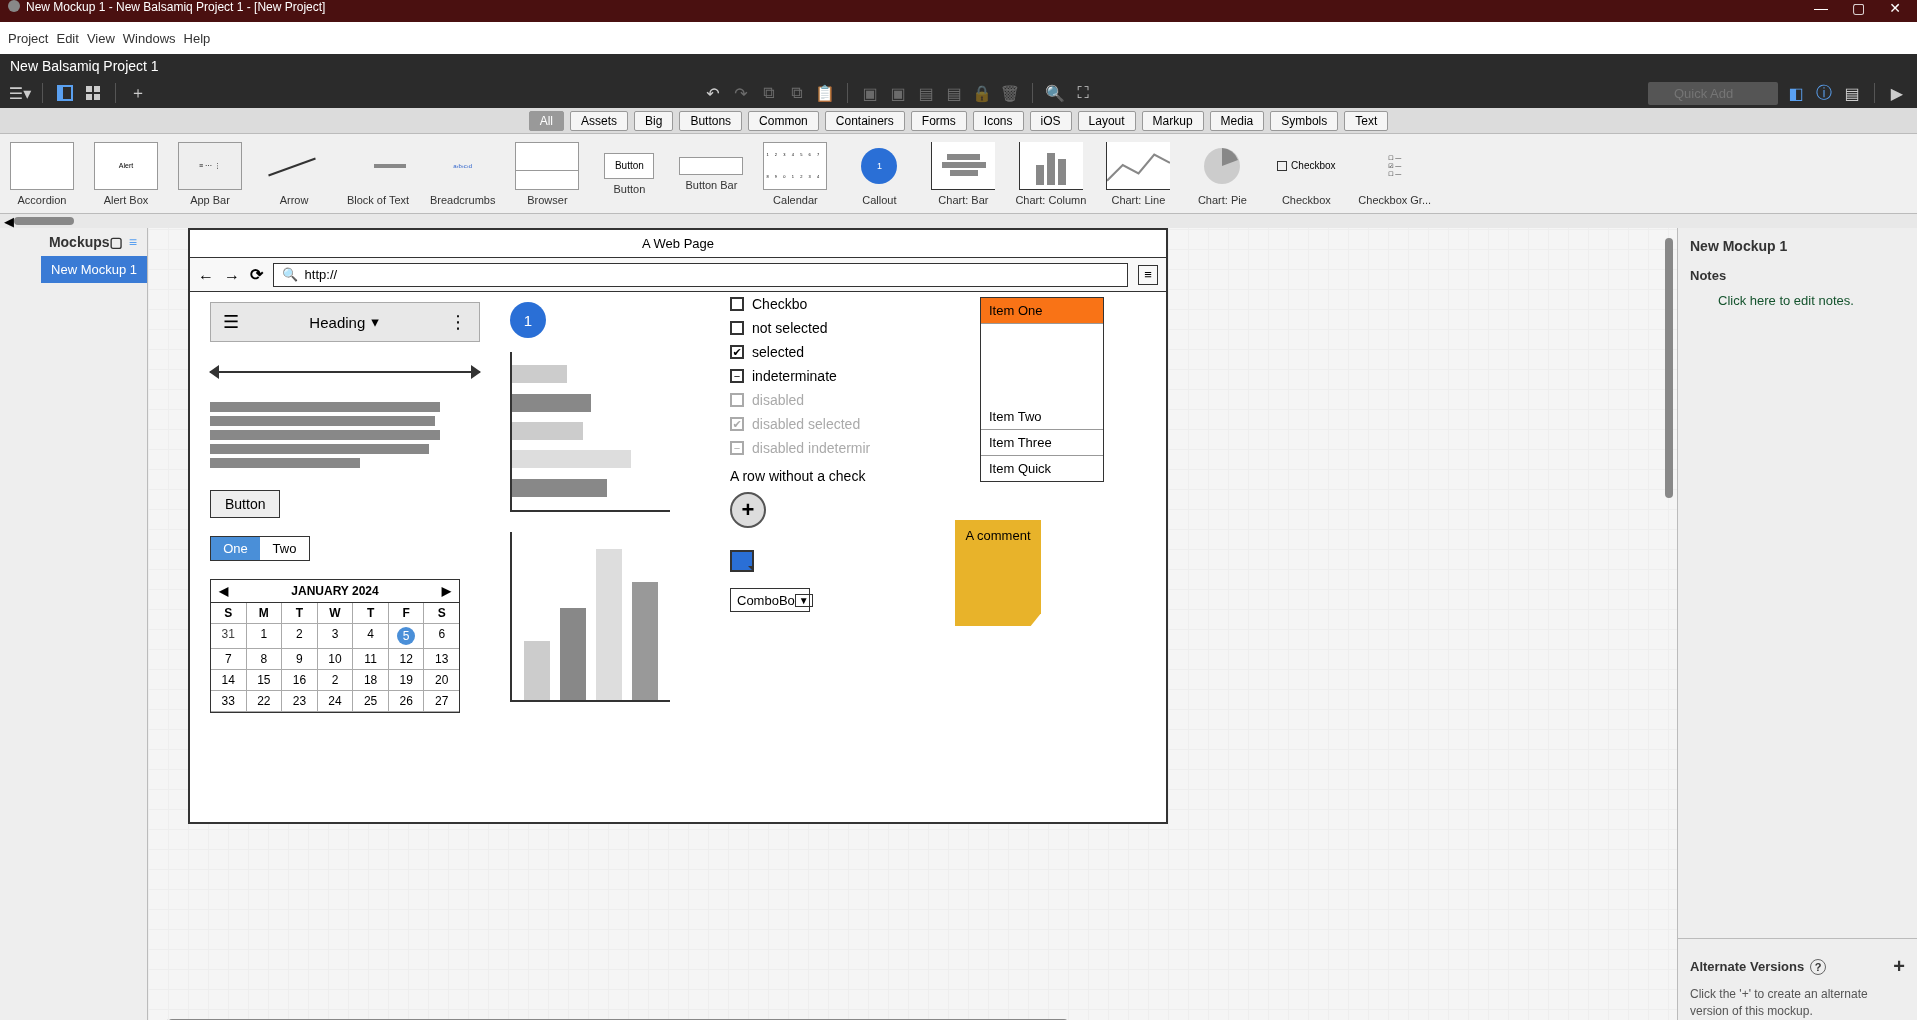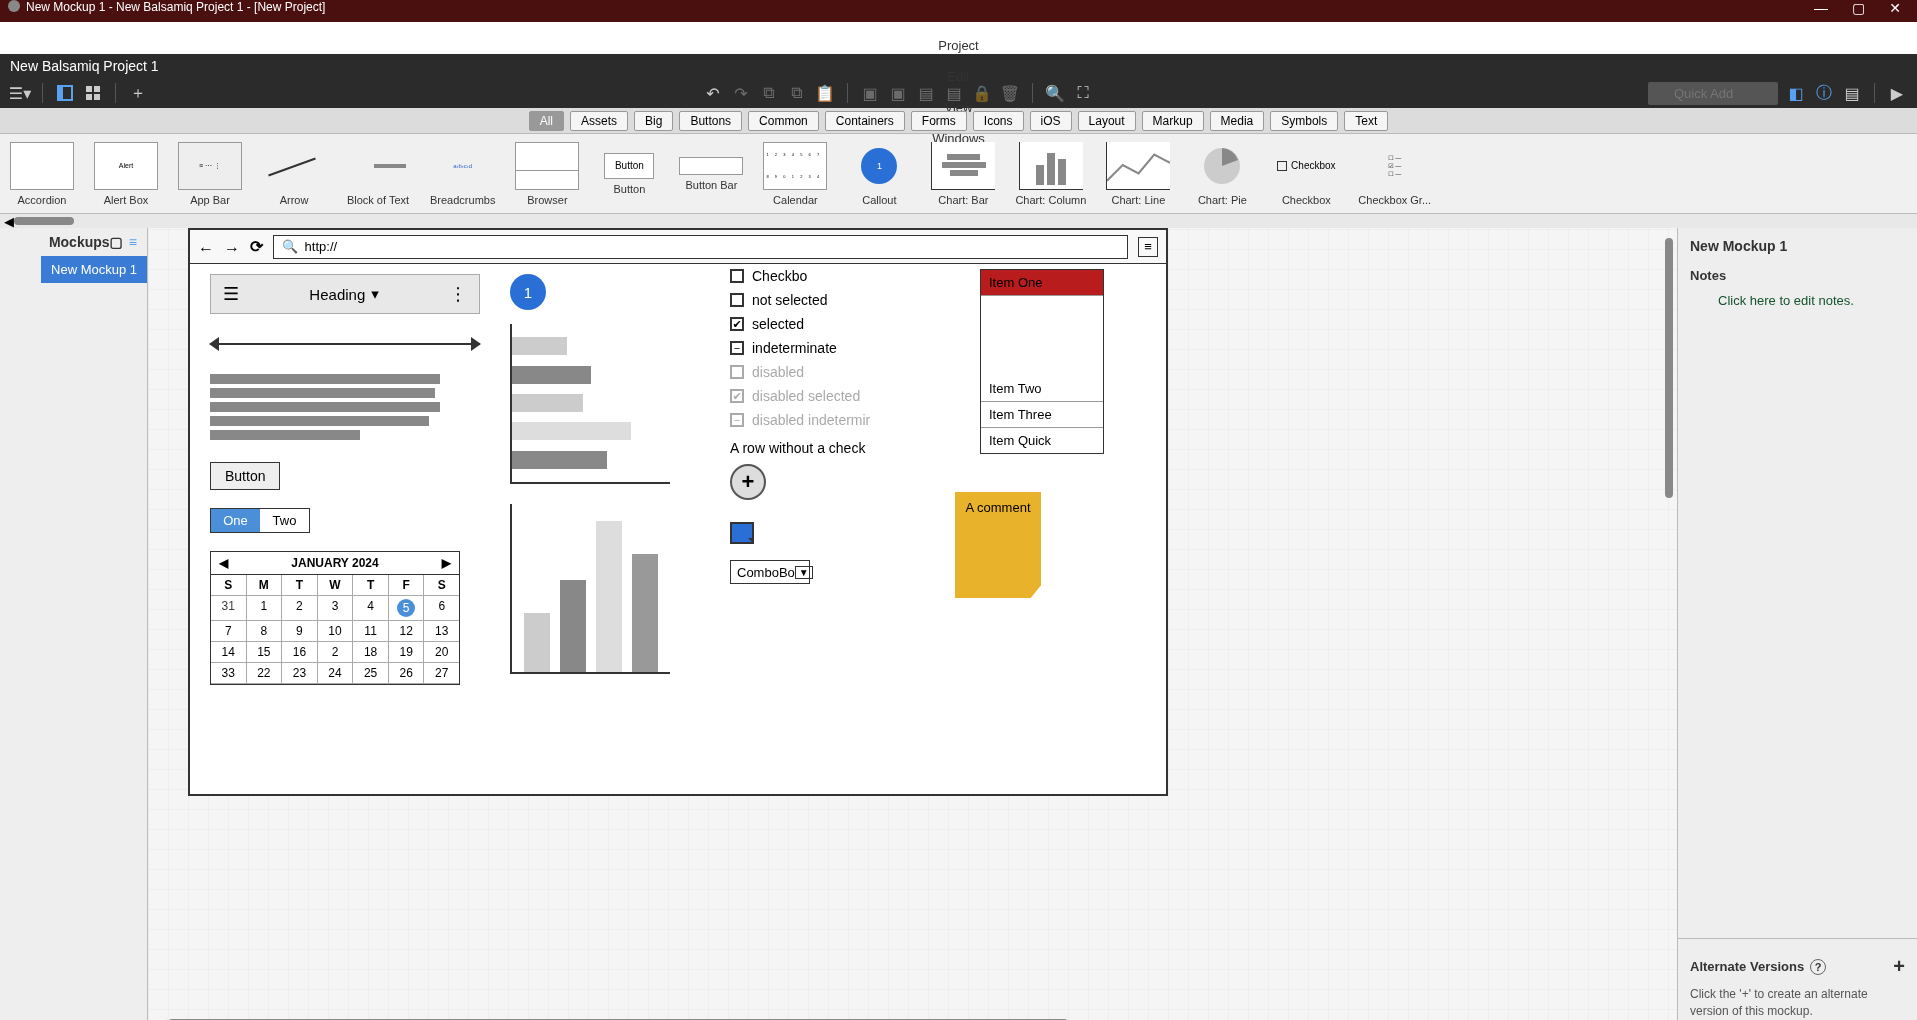--- a/index.html
+++ b/index.html
@@ -3,21 +3,21 @@
 <meta charset="utf-8">
 <style>
 * { margin: 0; padding: 0; box-sizing: border-box; font-family: Arial, sans-serif; }
 body { width: 1917px; height: 1020px; background: #fff; overflow: hidden; font-size: 13px; }
 
 .titlebar { height: 22px; background: #4a1010; color: #fff; display: flex; padding: 0 8px; font-size: 12px; }
 .titlebar-icon { width: 12px; height: 12px; background: #888; border-radius: 50%; margin-right: 6px; }
 .titlebar-controls { margin-left: auto; display: flex; gap: 24px; padding-right: 8px; }
 .titlebar-controls span { cursor: pointer; font-size: 14px; }
 
-.menubar { height: 22px; background: #fff; display: flex; align-items: center; padding: 16px 8px; gap: 16px; font-size: 13px; color: #333; flex-direction: column; }
+.menubar { height: 22px; background: #fff; display: flex; align-items: center; padding: 16px 8px; gap: 8px; font-size: 13px; color: #333; }
 .menubar span { cursor: pointer; }
 
 .projectbar { height: 24px; background: #2b2b2b; color: #fff; display: flex; align-items: center; padding: 0 10px; font-size: 14px; }
 
 .toolbar { height: 30px; background: #2b2b2b; display: flex; align-items: center; padding: 0 10px; gap: 8px; }
 .toolbar-btn { width: 20px; height: 20px; color: #ccc; display: flex; align-items: center; justify-content: center; font-size: 16px; cursor: pointer; }
 .toolbar-sep { width: 1px; height: 20px; background: #555; margin: 0 4px; }
 .toolbar svg { fill: #ccc; }
 .quickadd { margin-left: auto; display: flex; align-items: center; gap: 8px; }
 .quickadd-input { background: #555; border: none; color: #fff; padding: 4px 8px 4px 26px; width: 130px; font-size: 13px; border-radius: 2px; position: relative; }
@@ -110,21 +110,21 @@
 .addbtn { position:absolute; left:540px; top: 200px; width:36px; height:36px; border:2px solid #555; border-radius:50%; display:flex; align-items:center; justify-content:center; font-size:22px; font-weight:bold; background:#ddd; cursor:pointer;}
 
 .colorpick { position:absolute; left:540px; top: 258px; width:24px; height:22px; background:#2a6fd6; border:2px solid #333;}
 .colorpick::after{content:"";position:absolute;right:-2px;bottom:-2px;border-left:6px solid transparent;border-top:6px solid #333;}
 
 .combo-mock { position:absolute; left:540px; top:296px; width:80px; height:24px; border:1px solid #333; display:flex; align-items:center; padding:0 6px; font-size:13px; background:#fff;}
 .combo-mock .arrow{margin-left:auto; border:1px solid #333; padding:0 3px; font-size:10px;}
 
 .listbox-mock { position:absolute; left:790px; top: 5px; width:124px; border:1px solid #333; font-size:13px; background:#fff;}
 .list-item { padding:5px 8px; border-bottom:1px solid #999; }
-.list-item.selected { background:#b91c1c; }
+.list-item.selected { background:#f97316; }
 .list-spacer{height:80px;}
 .list-item:last-child{border-bottom:none;}
 
 .sticky-mock { position:absolute; left:765px; top: 228px; width:86px; height:106px; background:#e8b32a; padding:8px; font-size:13px; text-align:center; clip-path: polygon(0 0, 100% 0, 100% 88%, 88% 100%, 0 100%);}
 
 .right-panel { width: 240px; background: #eee; border-left: 1px solid #bbb; display: flex; flex-direction: column; padding: 10px 12px; font-size: 13px; color: #333; }
 .right-title { font-size: 14px; font-weight: bold; margin-bottom: 14px; }
 .right-section { font-weight: bold; margin-bottom: 10px; }
 .right-text { color: #14532d; margin-bottom: 20px; cursor: pointer; margin-left: 28px; }
 .right-divider { border-top: 1px solid #bbb; margin: auto -12px 10px -12px; }
@@ -366,20 +366,21 @@
       <div class="left-header-icons">
         <span>▢</span>
         <span style="color:#5aa0f0">≡</span>
       </div>
     </div>
     <div class="mockup-item">New Mockup 1</div>
   </div>
 
   <div class="canvas-area">
     <div class="browser-frame">
+      <div class="browser-title">A Web Page</div>
       <div class="browser-nav">
         <span class="browser-nav-btn">←</span>
         <span class="browser-nav-btn">→</span>
         <span class="browser-nav-btn">⟳</span>
         <div class="browser-url">
           <span>🔍</span>
           <span>http://</span>
         </div>
         <div class="browser-menu">≡</div>
       </div>

